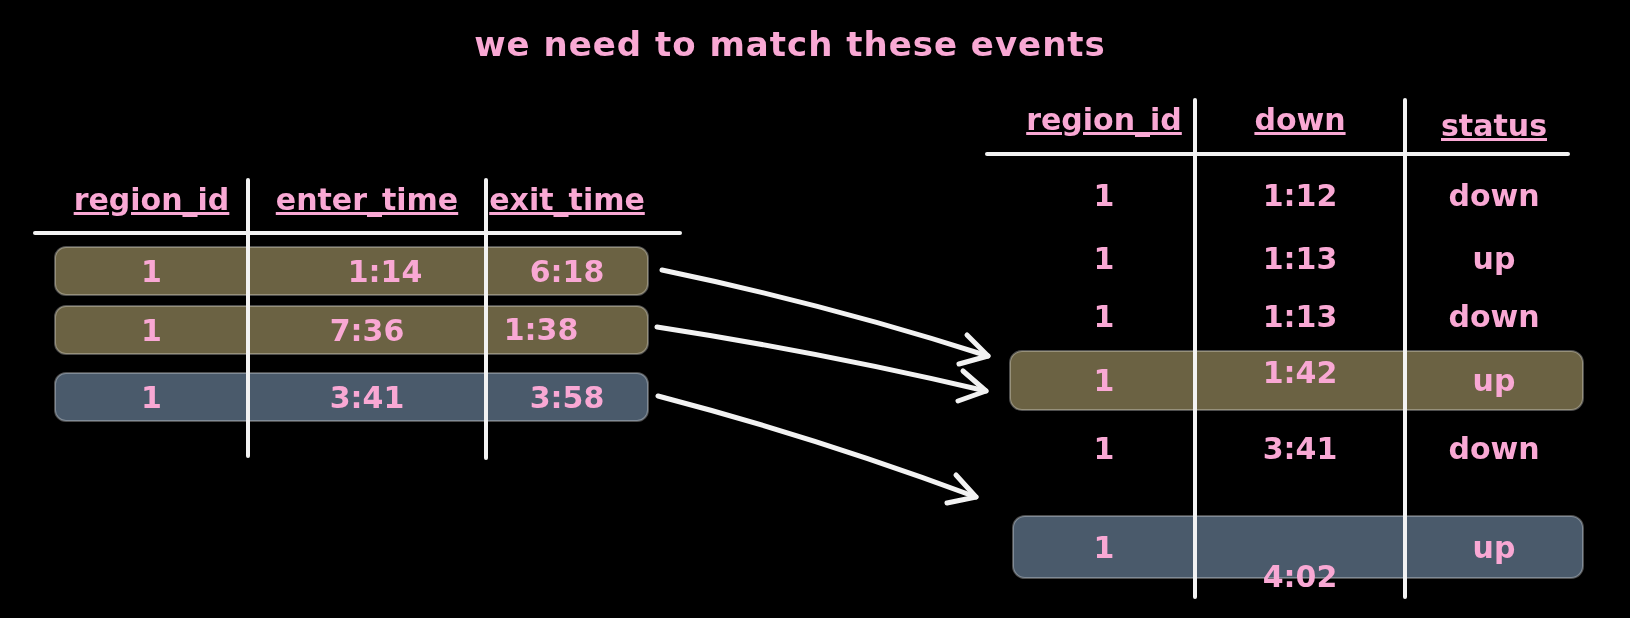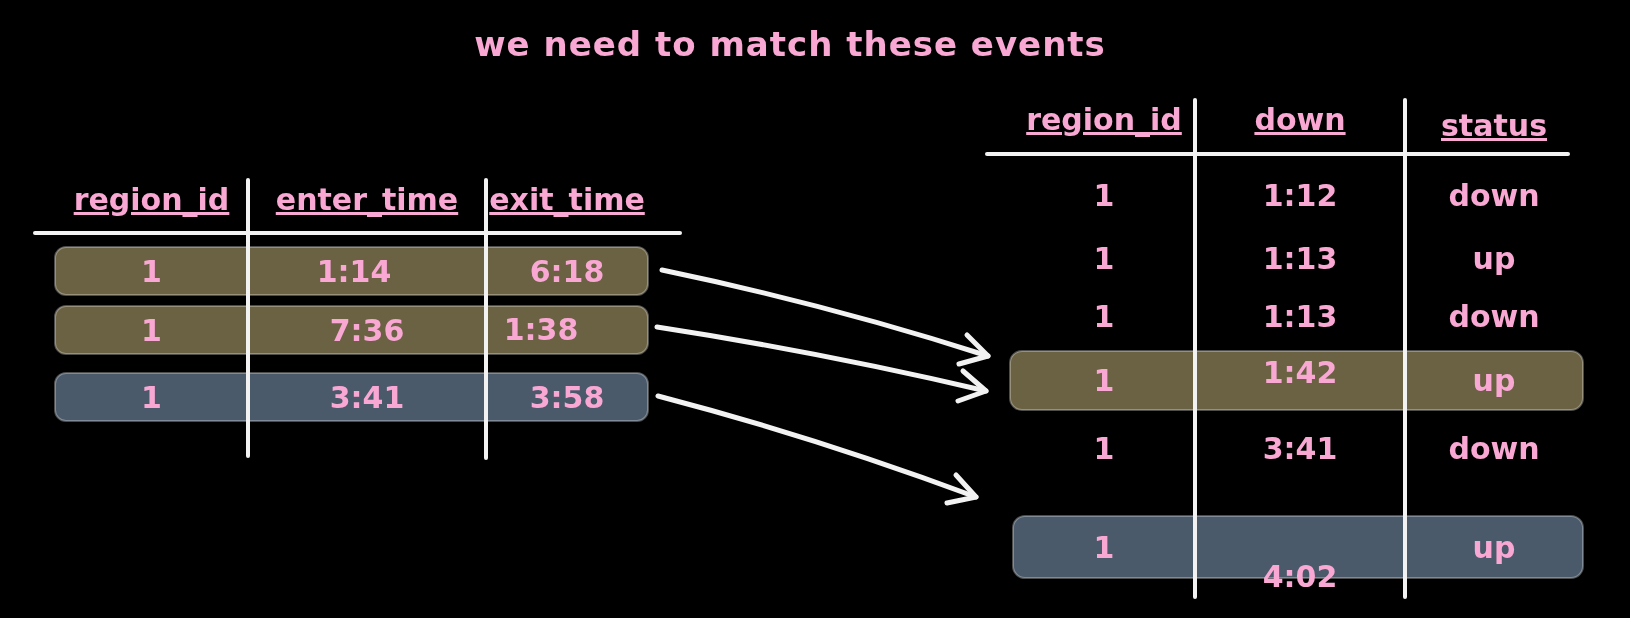--- a/index.html
+++ b/index.html
@@ -76,21 +76,21 @@
   <div class="txt title" style="left:400px; top:22px; width:780px; height:44px;">we need to match these events</div>
 
   <div>
 
     <div class="txt hdr" style="left:55px;  top:176px; width:193px; height:46px;">region_id</div>
     <div class="txt hdr" style="left:248px; top:176px; width:238px; height:46px;">enter_time</div>
     <div class="txt hdr" style="left:486px; top:176px; width:162px; height:46px;">exit_time</div>
 
     <div>
       <div class="txt val" style="left:55px;  top:247px; width:193px; height:48px;">1</div>
-      <div class="txt val" style="left:235px; top:247px; width:238px; height:48px;">1:14</div>
+      <div class="txt val" style="left:266px; top:247px; width:238px; height:48px;">1:14</div>
       <div class="txt val" style="left:486px; top:247px; width:162px; height:48px;">6:18</div>
     </div>
 
     <div>
       <div class="txt val" style="left:55px;  top:306px; width:193px; height:48px;">1</div>
       <div class="txt val" style="left:248px; top:306px; width:238px; height:48px;">7:36</div>
       <div class="txt val" style="left:460px; top:306px; width:162px; height:47px;">1:38</div>
     </div>
 
     <div>

